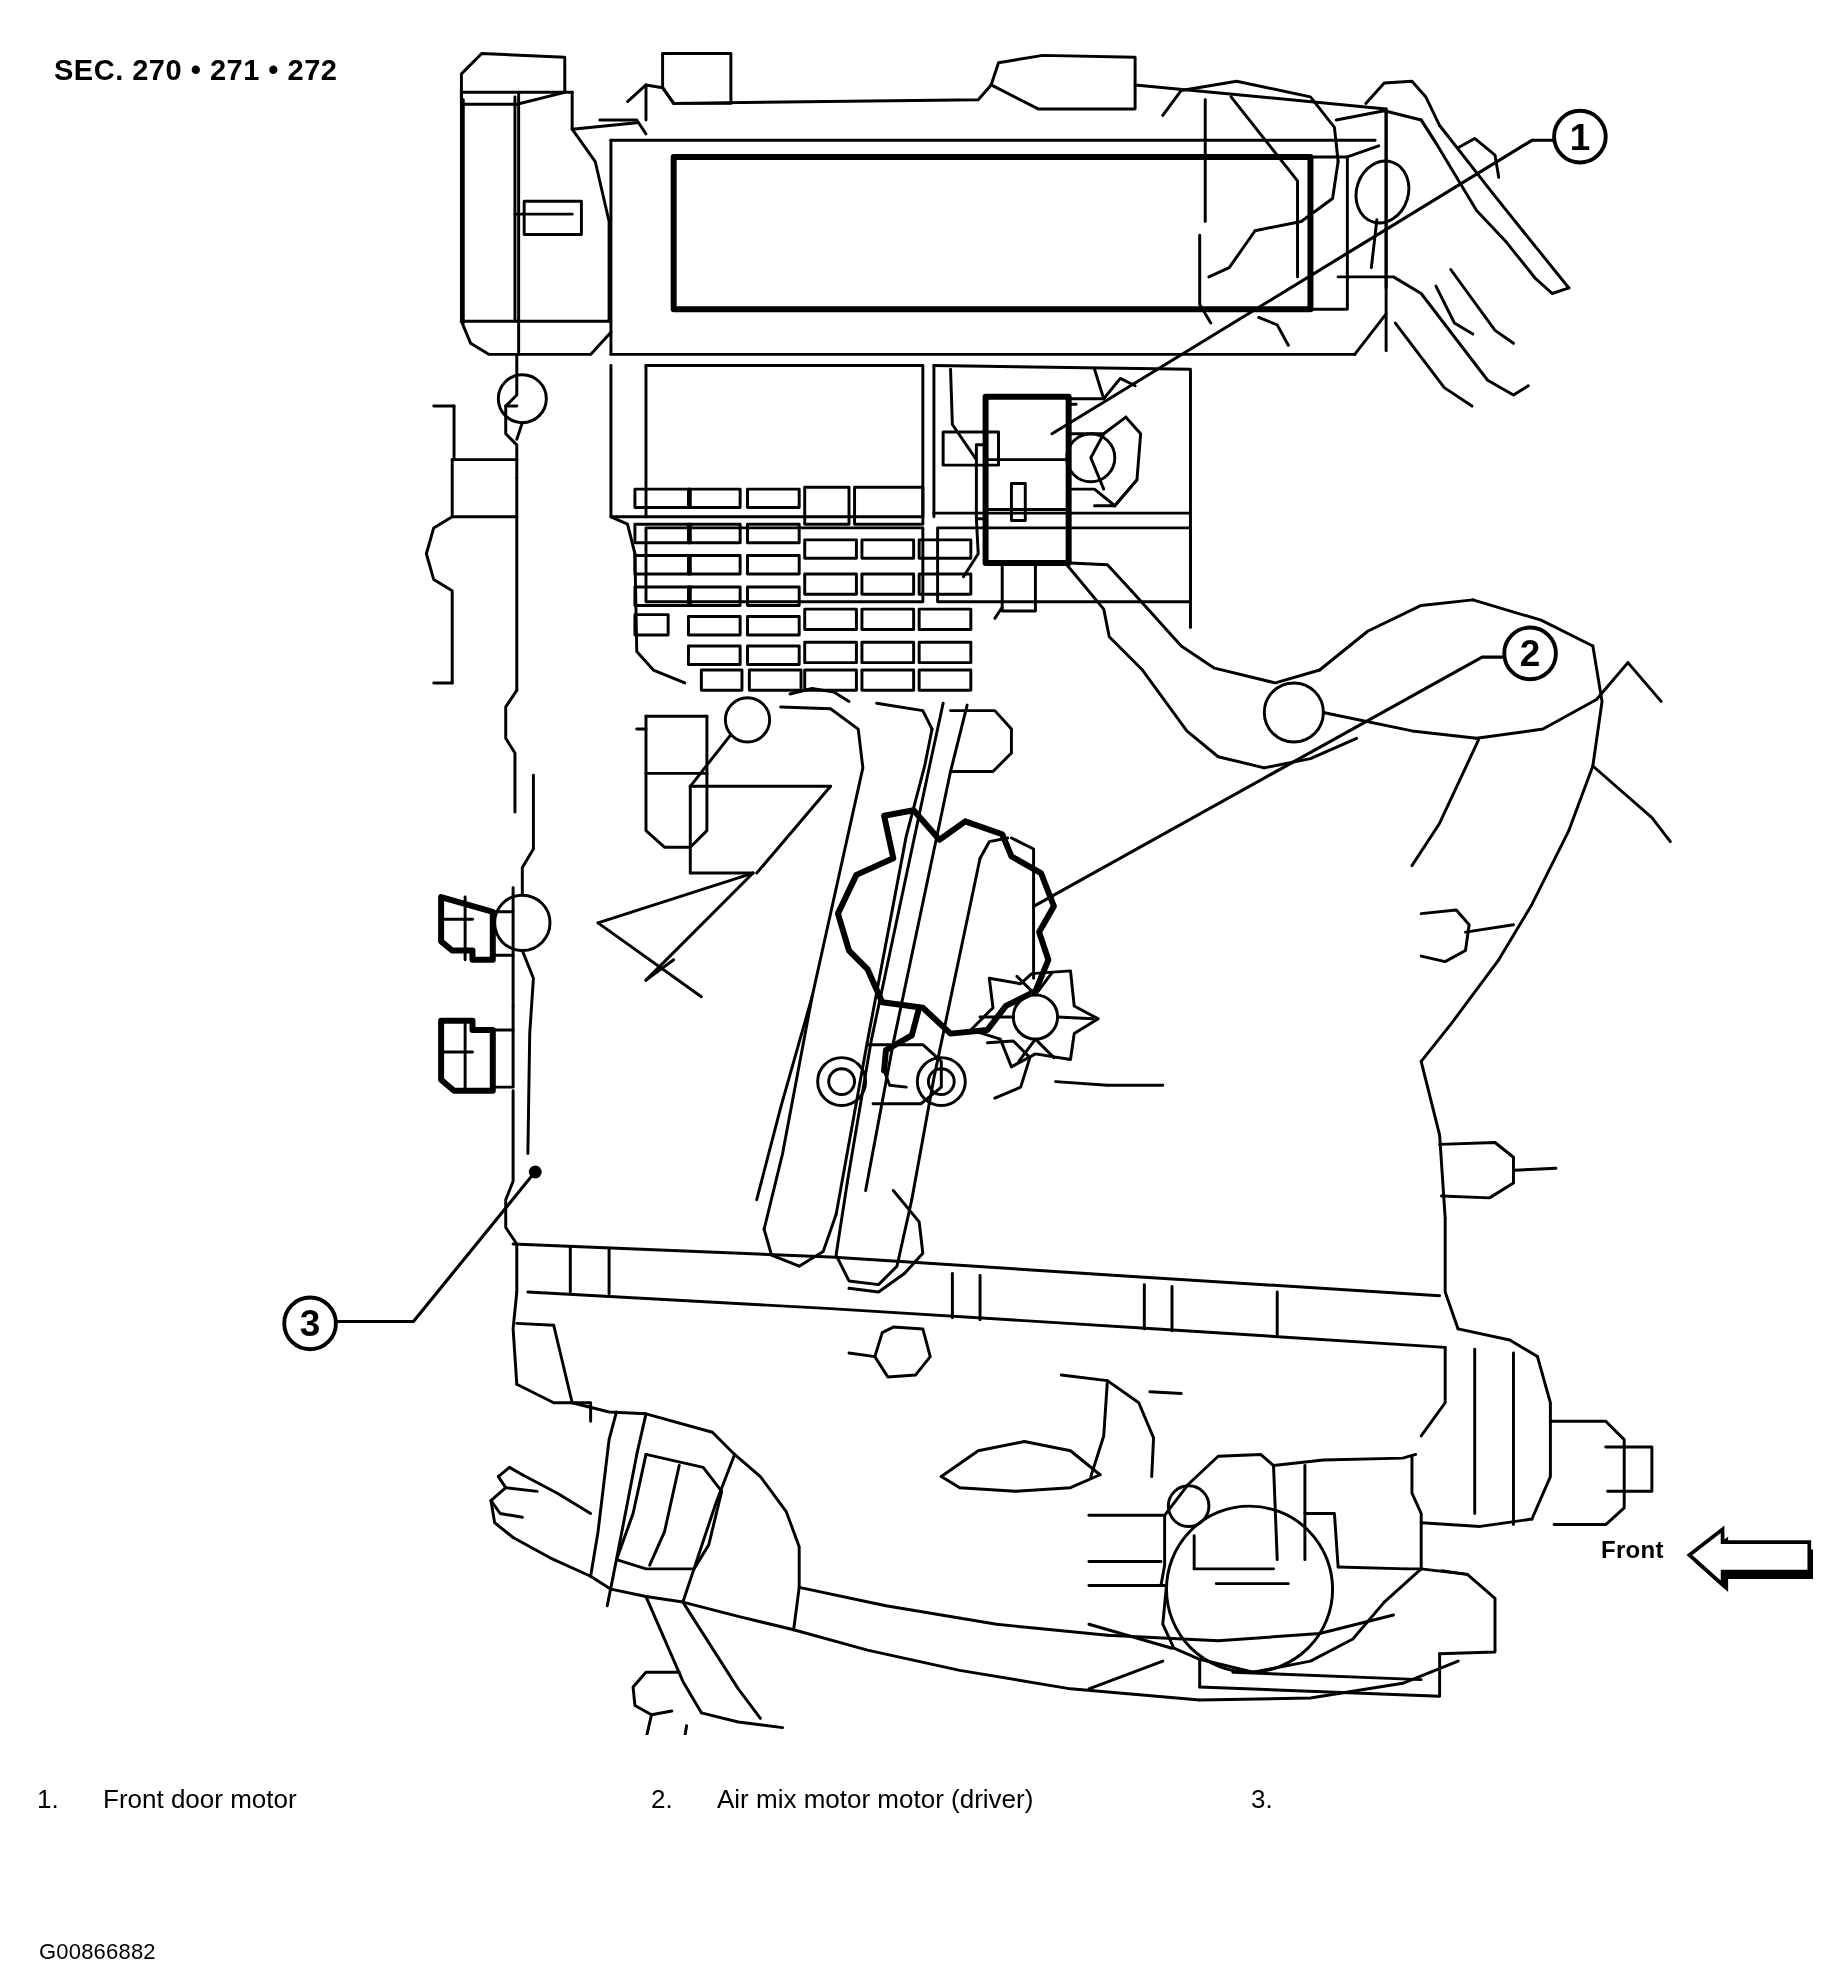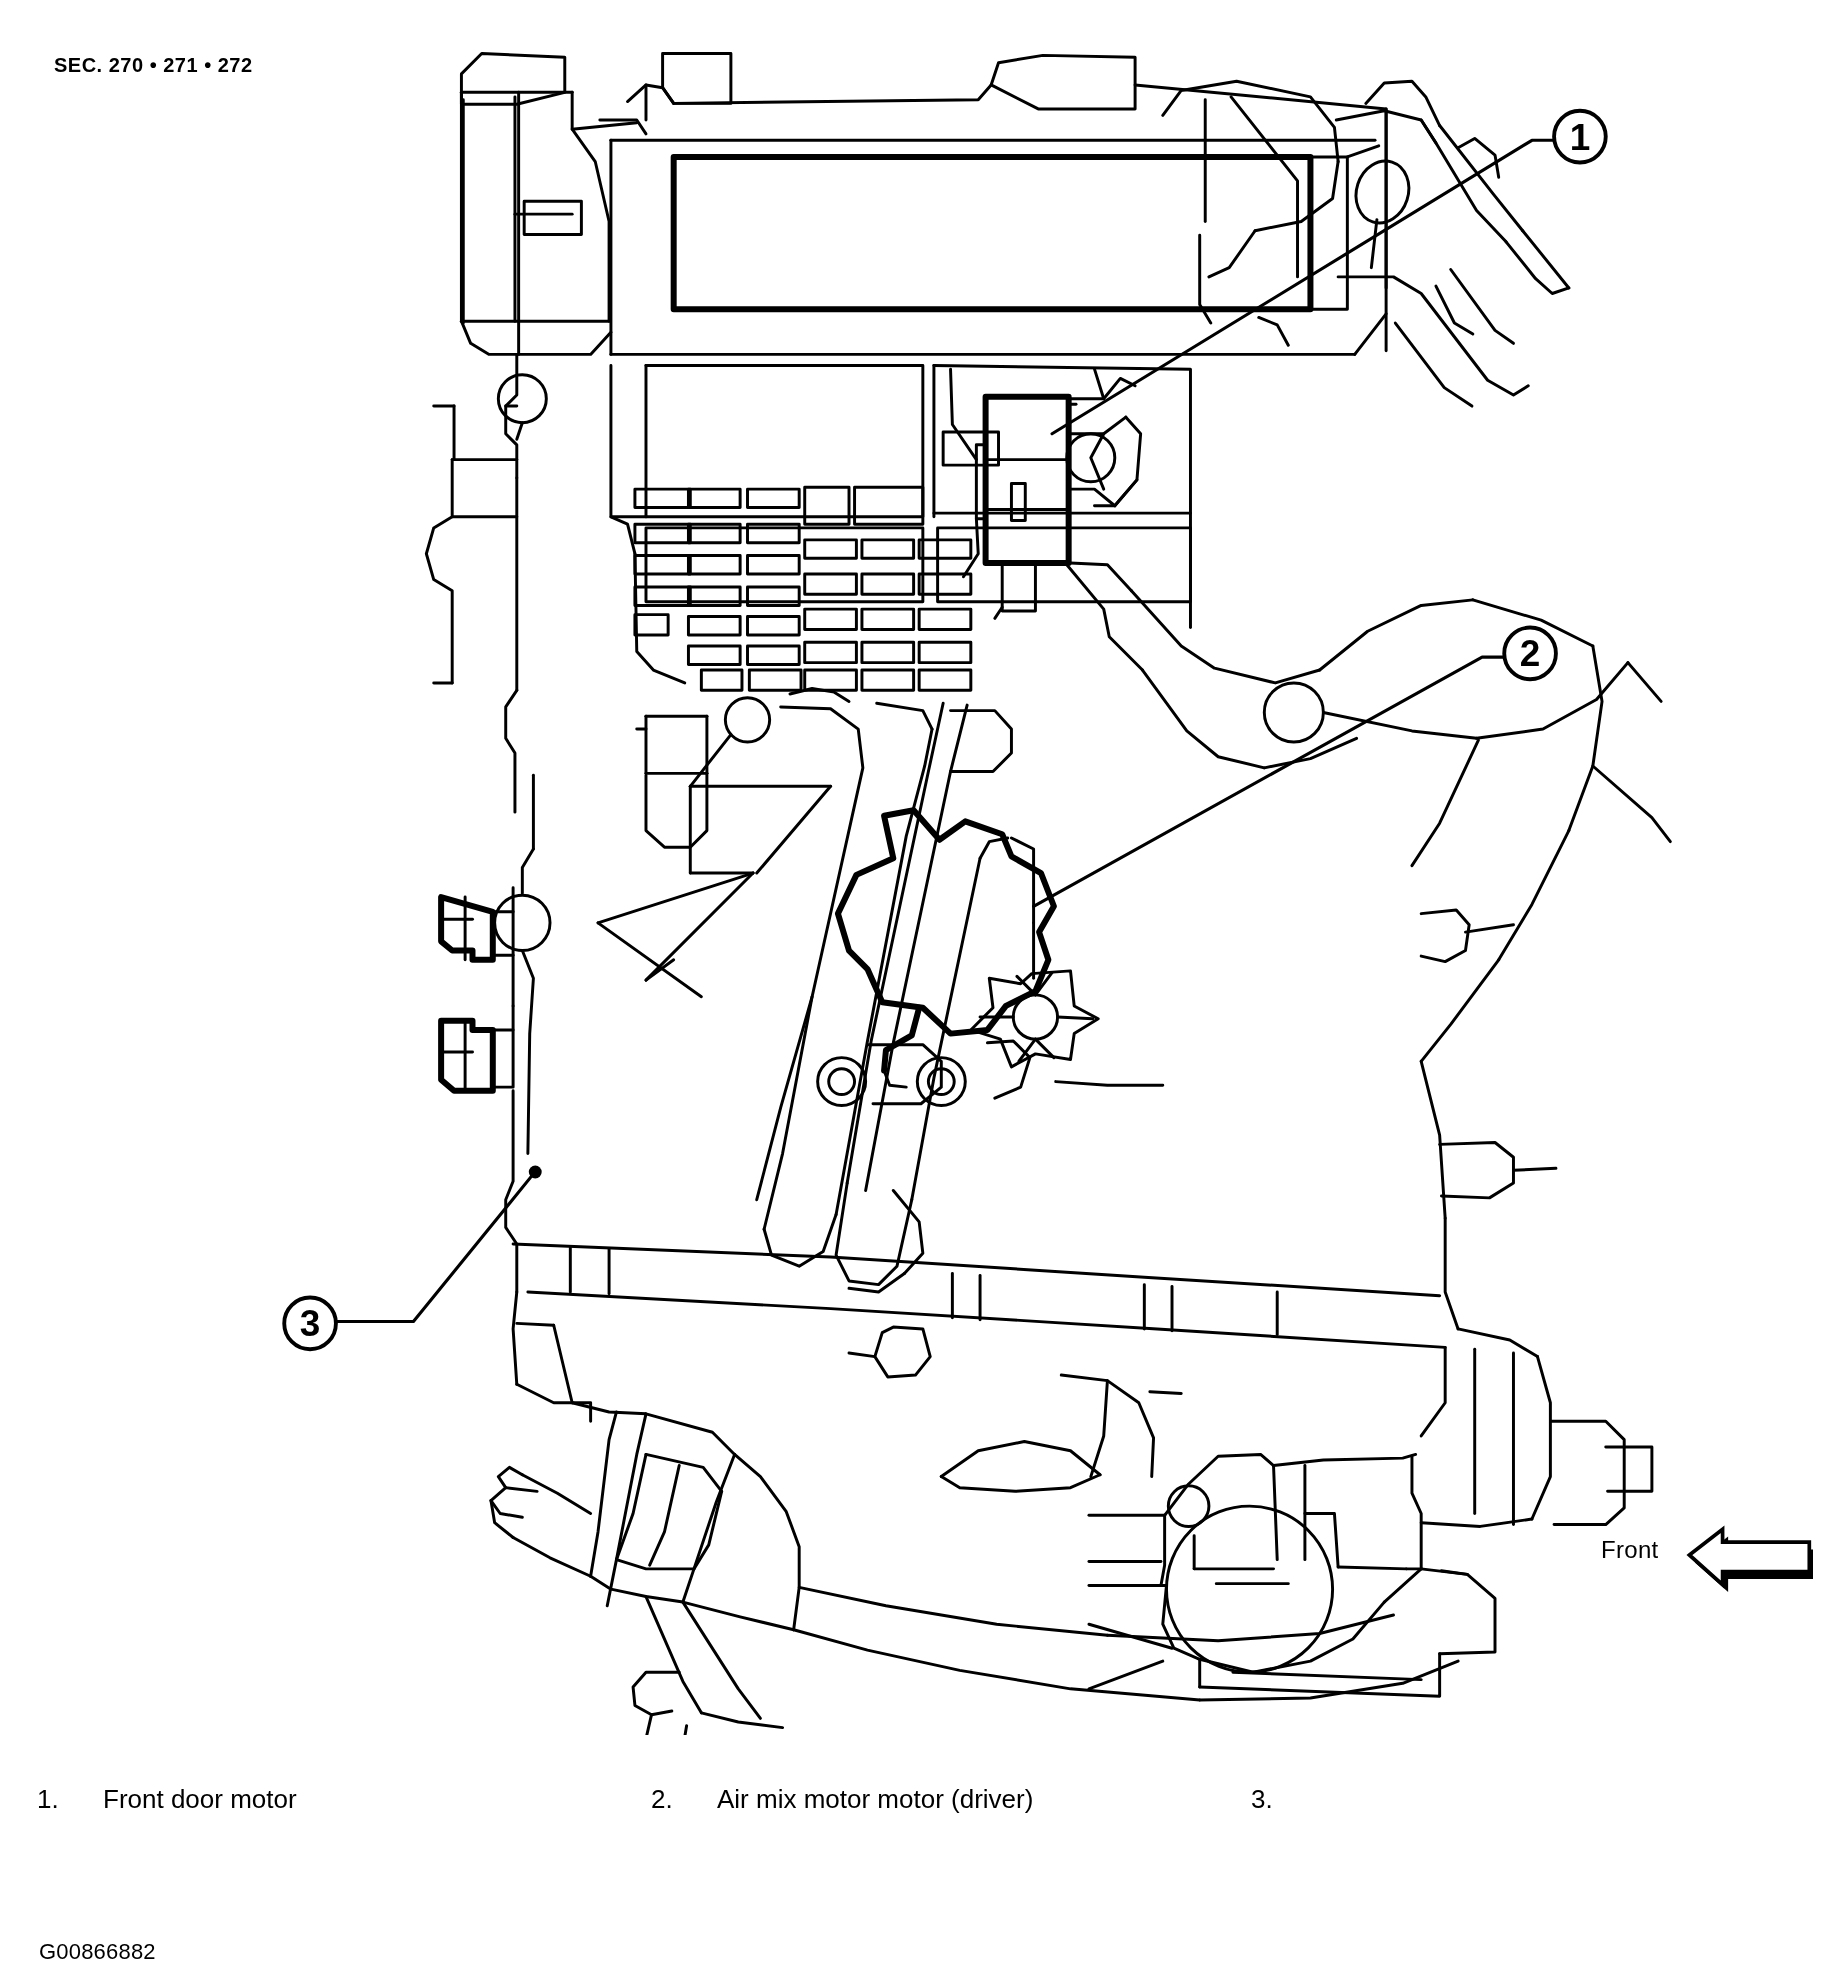--- a/index.html
+++ b/index.html
@@ -20,21 +20,21 @@
     position: absolute;
     inset: 0;
     background: #ffffff;
   }
 
   
   #section-header {
     position: absolute;
     left: 54px;
     top: 54px;
-    font-size: 20px;
+    font-size: 29px;
     font-weight: bold;
     letter-spacing: 0.5px;
     white-space: nowrap;
   }
 
   
   #figure-drawing {
     position: absolute;
     left: 0;
     top: 0;
@@ -48,21 +48,21 @@
     left: 1601px;
     top: 1518px;
     width: 212px;
     height: 74px;
   }
   #front-indicator .front-label {
     position: absolute;
     left: 0;
     top: 17.5px;
     font-size: 24px;
-    font-weight: normal;
+    font-weight: bold;
     letter-spacing: 0.3px;
     text-align: right;
   }
   #front-indicator .front-arrow {
     position: absolute;
     left: 81px;
     top: 0;
     width: 131px;
     height: 74px;
   }

